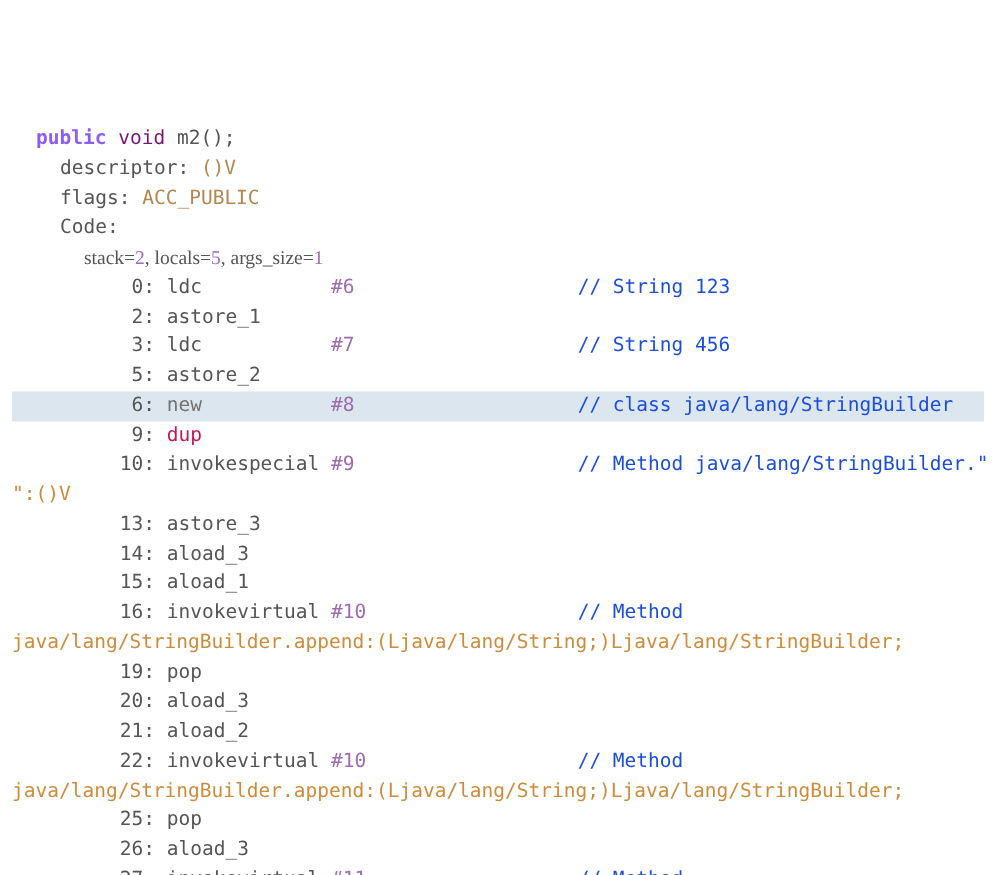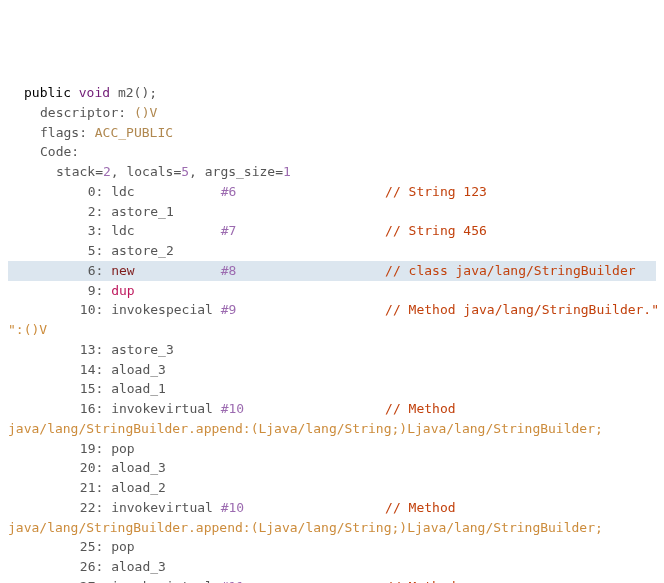--- a/index.html
+++ b/index.html
@@ -8,33 +8,33 @@
     font-family: Consolas, Menlo, Monaco, monospace;
     font-size: 13px;
     line-height: 1.52;
     color: #555;
     background: #fff;
     width: 664px;
     box-sizing: border-box;
     position: relative;
     white-space: pre;
   }
-  .kw-public { color: #000000; }
+  .kw-public { color: #8b5cf6; font-weight: bold; }
   .kw-void   { color: #701a75; }
   .kw-cc     { color: #b08850; }
-  .kw-new    { color: #7f1d1d; }
+  .kw-new    { color: #737373; }
   .kw-dup    { color: #be185d; }
-  .comment   { color: #c2410c; }
+  .comment   { color: #1d4ed8; }
   .orange    { color: #cc8c3c; }
   .num       { color: #9c6bb0; }
   .argtag    { color: #9c6bb0; }
   .ln { display: block; }
   .indent0 { padding-left: 16px; }
   .indent1 { padding-left: 32px; }
-  .indent2 { padding-left: 48px; }
+  .indent2 { padding-left: 48px; font-family: Liberation Serif, serif; }
   .indent3 { padding-left: 64px; }
   .hl { background: #dce6ef; }
 </style>
 </head>
 <body>
 
 
 
 <div id="code"><span class="ln indent0"><span class="kw-public">public</span> <span class="kw-void">void</span> m2();</span><span class="ln indent1">descriptor: <span class="kw-cc">()V</span></span><span class="ln indent1">flags: <span class="kw-cc">ACC_PUBLIC</span></span><span class="ln indent1">Code:</span><span class="ln indent2">stack=<span class="num">2</span>, locals=<span class="num">5</span>, args_size=<span class="num">1</span></span><span class="ln indent3">  0: ldc           <span class="argtag">#6                  </span> <span class="comment">// String 123</span></span><span class="ln indent3">  2: astore_1                           </span><span class="ln indent3">  3: ldc           <span class="argtag">#7                  </span> <span class="comment">// String 456</span></span><span class="ln indent3">  5: astore_2                           </span><span class="ln indent3 hl">  6: <span class="kw-new">new           </span><span class="argtag">#8                  </span> <span class="comment">// class java/lang/StringBuilder</span></span><span class="ln indent3">  9: <span class="kw-dup">dup           </span>                     </span><span class="ln indent3"> 10: invokespecial <span class="argtag">#9                  </span> <span class="comment">// Method java/lang/StringBuilder."</span></span><span class="ln orange"><init>":()V</init></span><span class="ln indent3"> 13: astore_3                           </span><span class="ln indent3"> 14: aload_3                            </span><span class="ln indent3"> 15: aload_1                            </span><span class="ln indent3"> 16: invokevirtual <span class="argtag">#10                 </span> <span class="comment">// Method</span></span><span class="ln orange">java/lang/StringBuilder.append:(Ljava/lang/String;)Ljava/lang/StringBuilder;</span><span class="ln indent3"> 19: pop                                </span><span class="ln indent3"> 20: aload_3                            </span><span class="ln indent3"> 21: aload_2                            </span><span class="ln indent3"> 22: invokevirtual <span class="argtag">#10                 </span> <span class="comment">// Method</span></span><span class="ln orange">java/lang/StringBuilder.append:(Ljava/lang/String;)Ljava/lang/StringBuilder;</span><span class="ln indent3"> 25: pop                                </span><span class="ln indent3"> 26: aload_3                            </span><span class="ln indent3"> 27: invokevirtual <span class="argtag">#11                 </span> <span class="comment">// Method</span></span></div>
 

